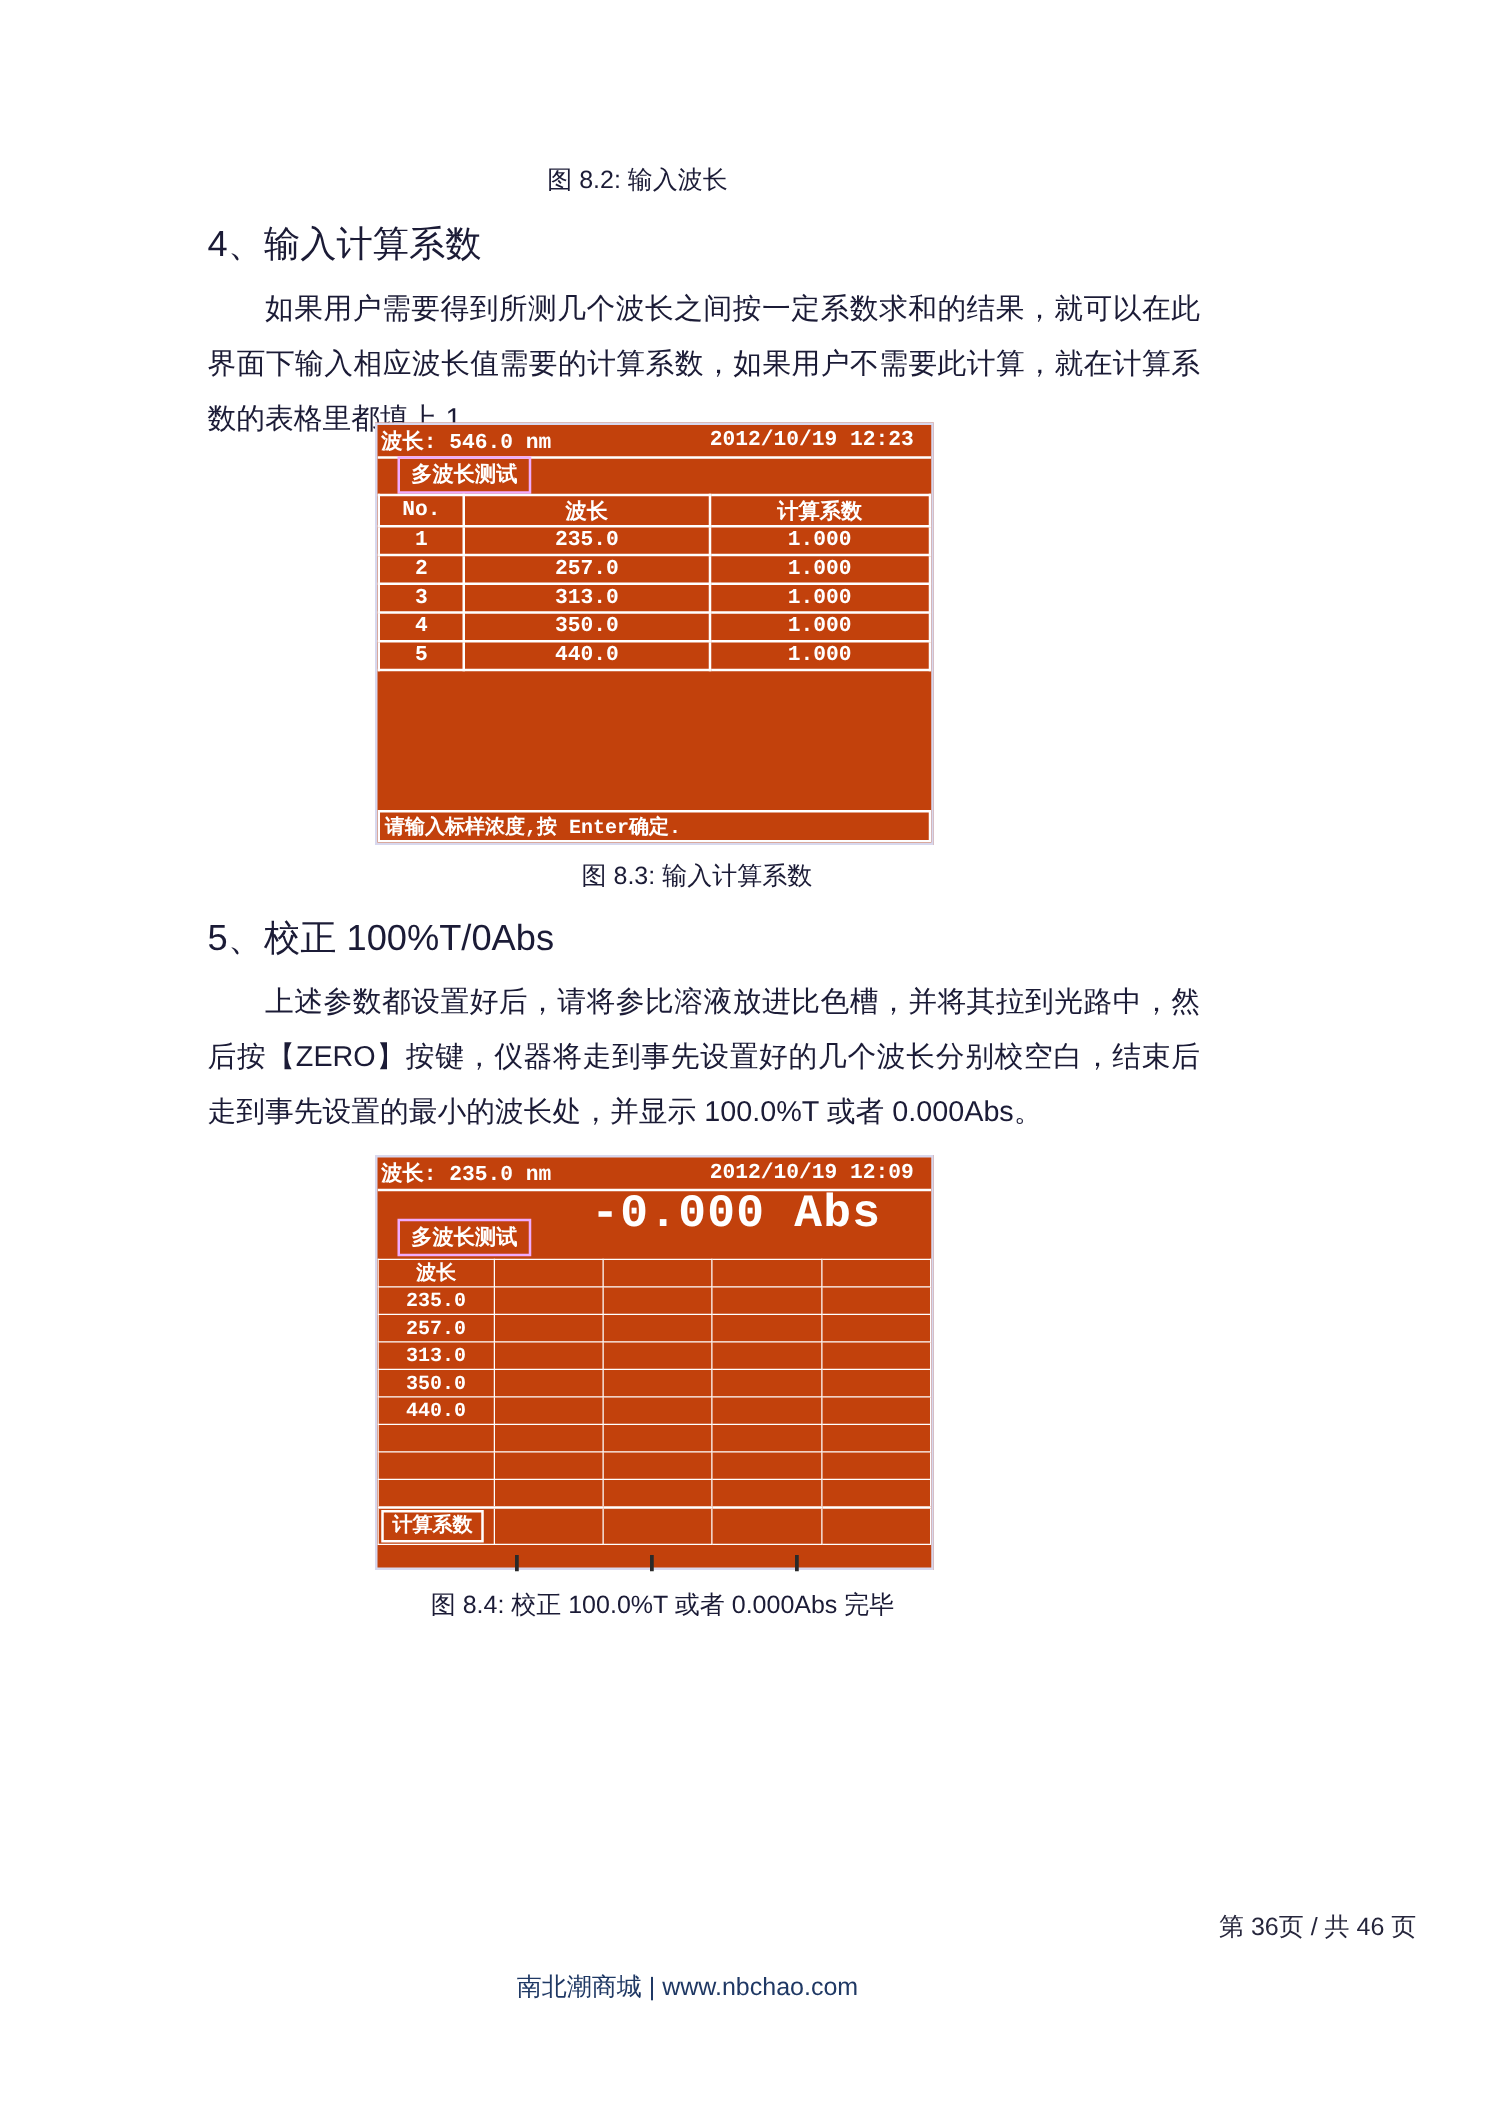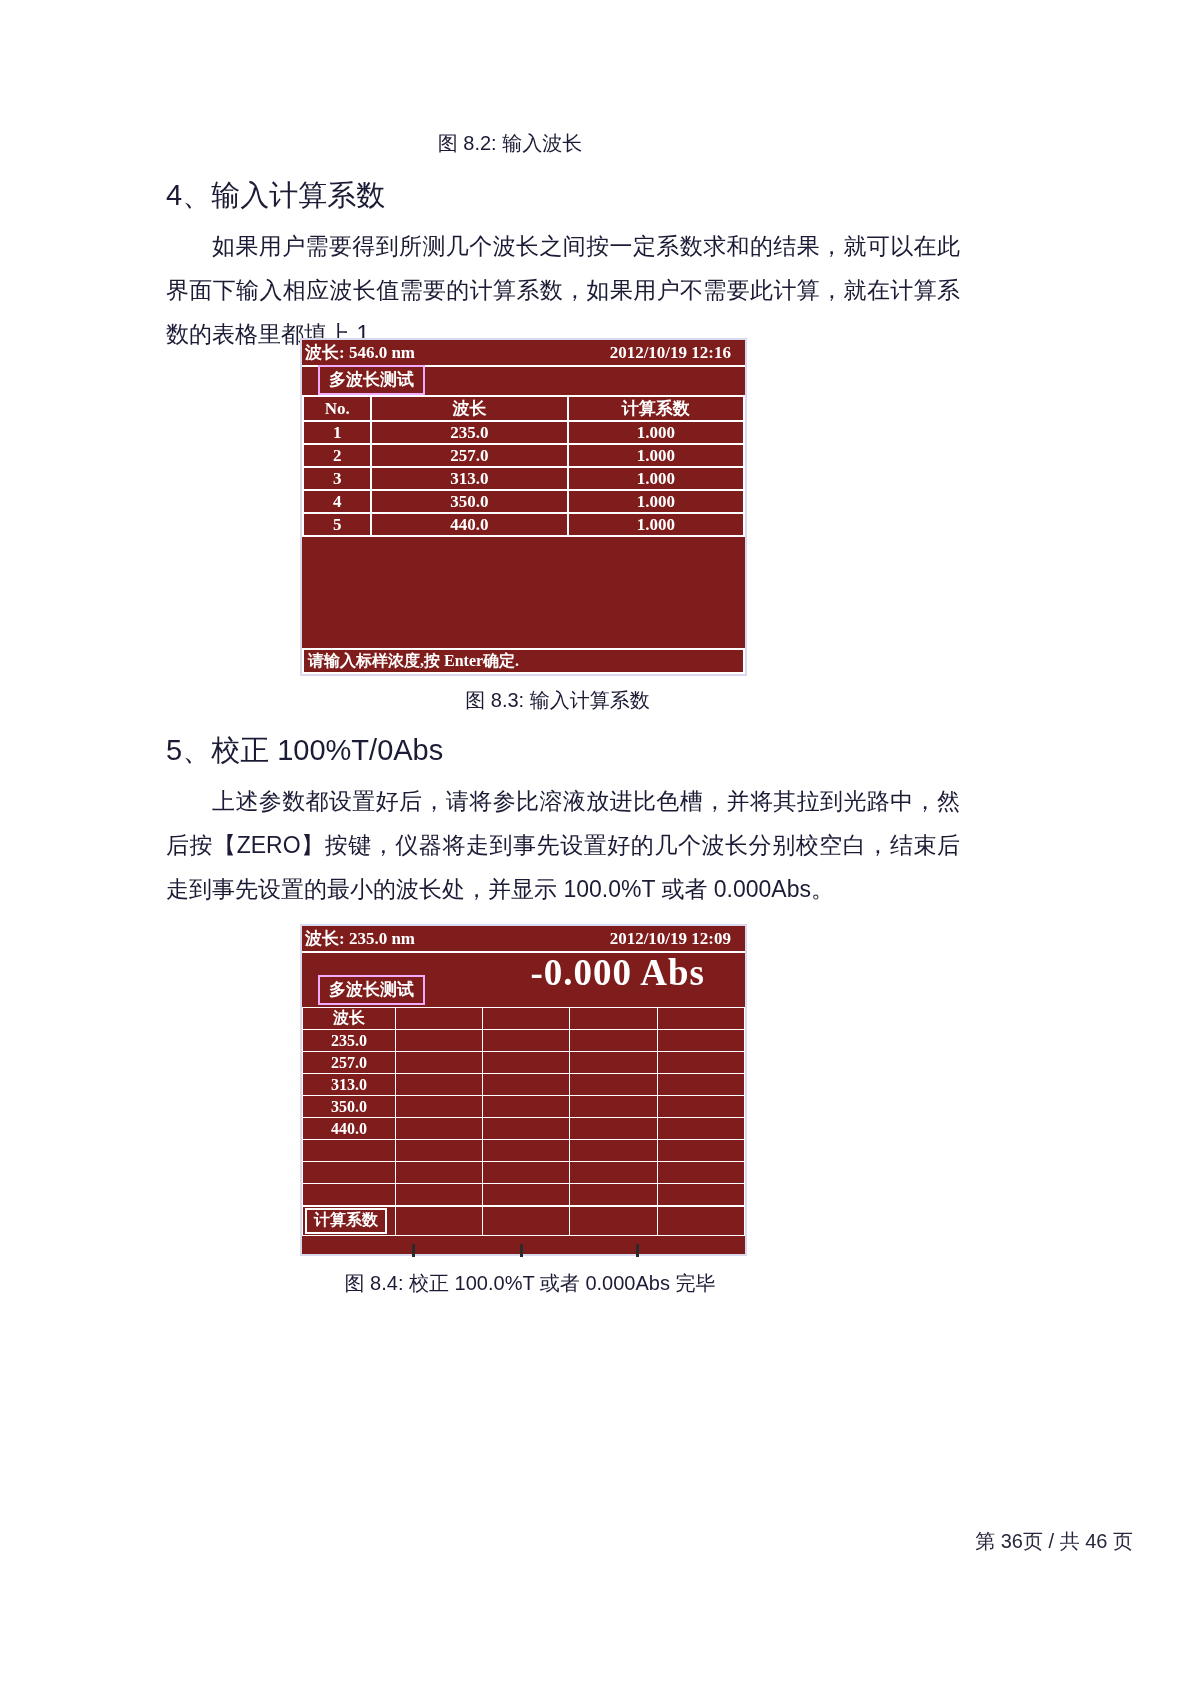--- a/index.html
+++ b/index.html
@@ -13,24 +13,24 @@
   }
   .abs { position: absolute; }
   .caption { font-size: 20px; text-align: center; white-space: nowrap; }
   .heading { font-size: 29px; font-weight: 400; white-space: nowrap; }
   .para {
     font-size: 23px; line-height: 44px;
     text-align: justify; text-indent: 2em;
   }
   
   .lcd {
-    background: #7f1d1d;
+    background: #c2410c;
     border: 2px solid #d8d8ee;
     color: #ffffff;
-    font-family: Liberation Serif, serif;
+    font-family: Liberation Mono, monospace;
     font-weight: bold;
     display: flex; flex-direction: column;
     overflow: hidden;
   }
   .lcd-header {
     display: flex; justify-content: space-between; align-items: center;
     height: 27px; padding: 0 14px 0 3px;
     font-size: 17px;
     border-bottom: 2px solid #ffffff;
     flex: 0 0 auto;
@@ -86,21 +86,21 @@
 <div class="abs" style="inset:0;">
 
   <div class="abs caption" style="top:130px;left:0;width:1020px;">图 8.2: 输入波长</div>
 
   <div class="abs heading" style="top:176px;left:166px;">4、输入计算系数</div>
   <div class="abs para" style="top:224px;left:166px;width:794px;">如果用户需要得到所测几个波长之间按一定系数求和的结果，就可以在此界面下输入相应波长值需要的计算系数，如果用户不需要此计算，就在计算系数的表格里都填上 1。</div>
 
   <div class="abs lcd" style="top:338px;left:300px;width:447px;height:338px;">
     <div class="lcd-header">
       <span>波长: 546.0 nm</span>
-      <span>2012/10/19 12:16</span>
+      <span>2012/10/19 12:23</span>
     </div>
     <div class="tabrow">
       <span class="lcd-tab">多波长测试</span>
     </div>
     <table class="lcd1-table">
       <colgroup>
         <col style="width:15.5%">
           <col style="width:44.5%">
           <col style="width:40%">
       </colgroup>
@@ -240,14 +240,15 @@
     </table>
   </div>
 
   <div class="abs tick" style="top:1244px;left:412px;"></div>
   <div class="abs tick" style="top:1244px;left:520px;"></div>
   <div class="abs tick" style="top:1244px;left:636px;"></div>
 
   <div class="abs caption" style="top:1270px;left:0;width:1060px;">图 8.4: 校正 100.0%T 或者 0.000Abs 完毕</div>
 
   <div class="abs footer-page" style="top:1528px;right:67px;">第 36页 / 共 46 页</div>
+  <div class="abs footer-site" style="top:1576px;left:0;width:1100px;">南北潮商城 | www.nbchao.com</div>
 
 </div>
 
 </body></html>

